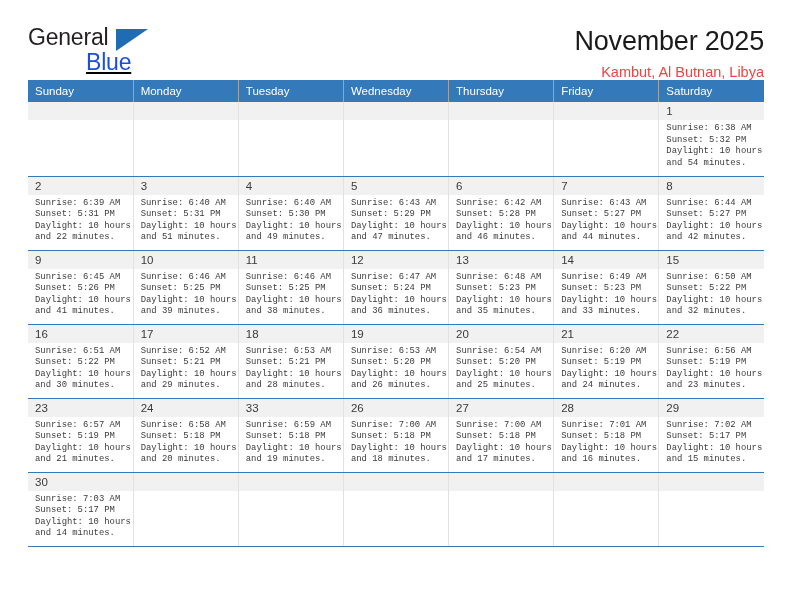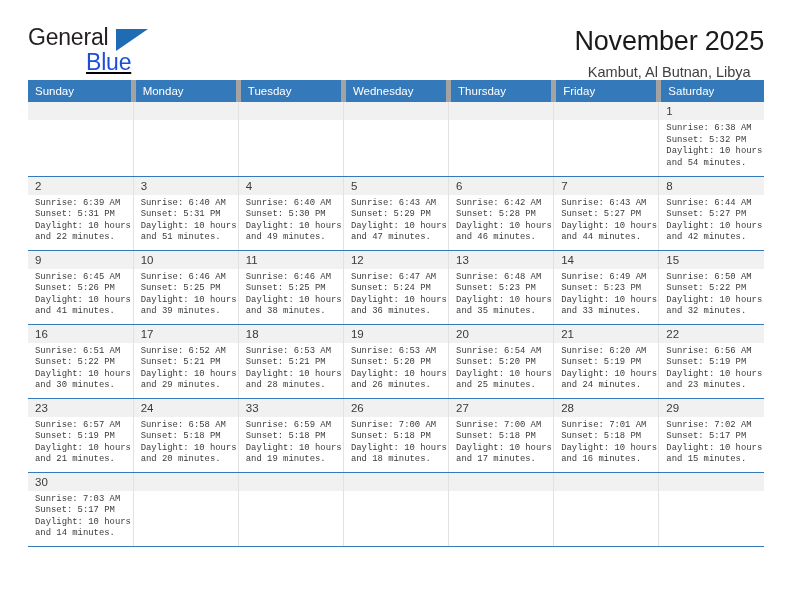--- a/index.html
+++ b/index.html
@@ -44,50 +44,50 @@
     border-bottom: 22px solid transparent;
   }
   .logo-blue {
     font-size: 23px;
     color: #1d4ed8;
     letter-spacing: -0.2px;
     display: block;
     margin-top: 2px;
     margin-left: 58px;
   }
-  .titleblock { text-align: center; }
+  .titleblock { text-align: right; }
   .cal-title {
     font-size: 27px;
     font-weight: normal;
     color: #1a1a1a;
     letter-spacing: -0.2px;
     line-height: 1.15;
   }
   .cal-subtitle {
     font-size: 14.5px;
-    color: #404040;
+    color: #ef4444;
     margin-top: 7px;
   }
 
   
   .calendar {
     width: 736px;
     border-collapse: collapse;
     table-layout: fixed;
     margin-top: 6px;
   }
   .calendar th {
     background: #3479b9;
     color: #ffffff;
     font-size: 11.5px;
     font-weight: normal;
     text-align: left;
     padding: 5px 0 5px 7px;
     height: 20px;
-    border-right: 5px solid #a3a3a3;
+    border-right: 1px solid #a3a3a3;
   }
   .calendar td {
     vertical-align: top;
     padding: 0;
     height: 74px;
     border-right: 1px solid #e2e2e2;
     border-bottom: 1px solid #3479b9;
     background: #ffffff;
   }
   .calendar td:last-child, .calendar th:last-child { border-right: none; }

